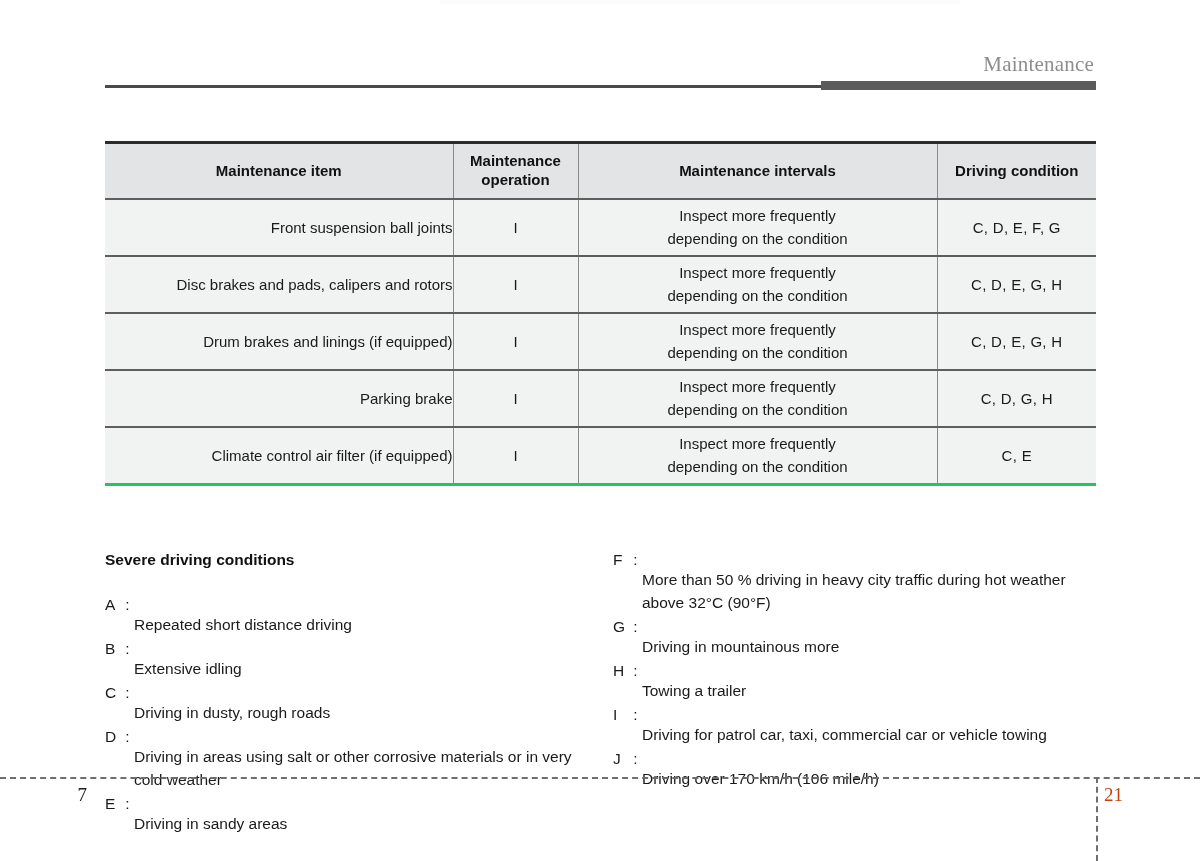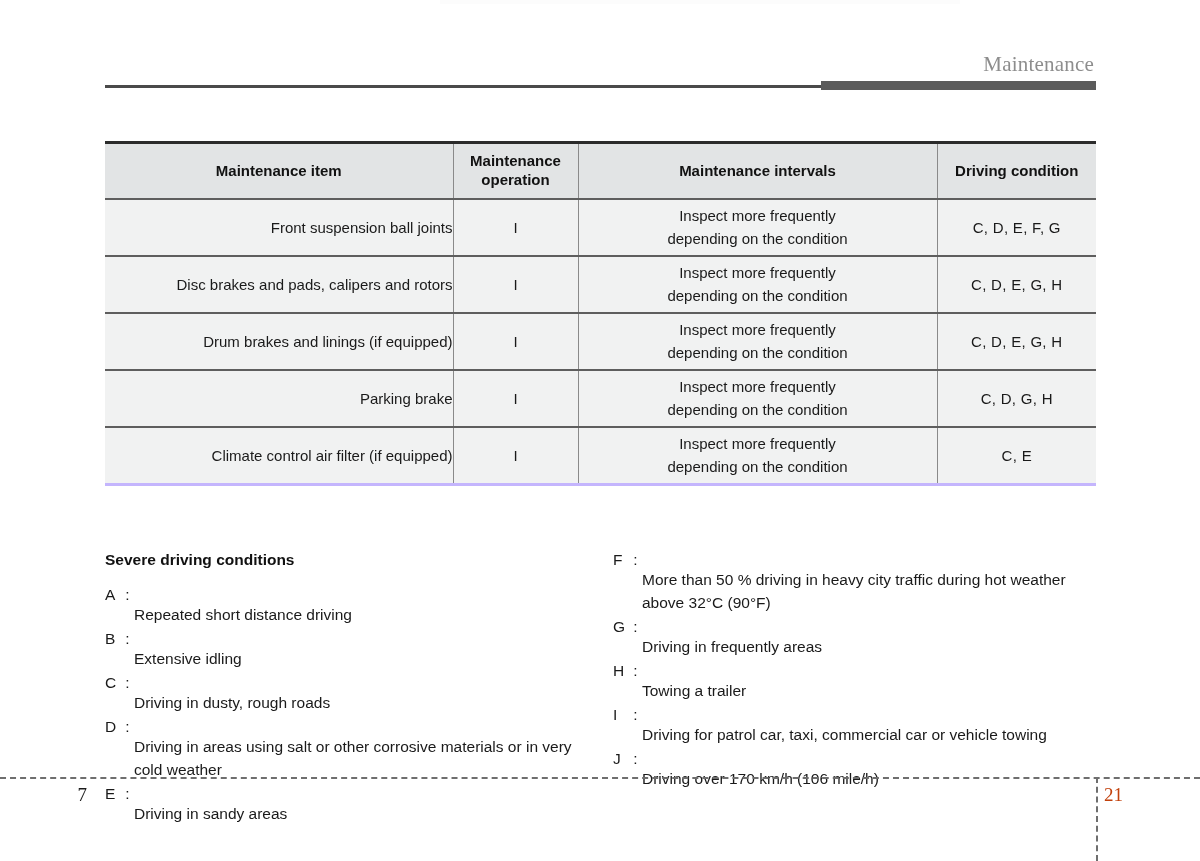--- a/index.html
+++ b/index.html
@@ -53,21 +53,21 @@
 
   
   #maint-table {
     position: absolute;
     left: 105px;
     top: 141px;
     width: 991px;
     border-collapse: collapse;
     table-layout: fixed;
     border-top: 3px solid #2b2b2b;
-    border-bottom: 3px solid #c4b5fd;
+    border-bottom: 3px solid #22c55e;
   }
   #maint-table col.c-item { width: 348px; }
   #maint-table col.c-op   { width: 125px; }
   #maint-table col.c-int  { width: 359px; }
   #maint-table col.c-cond { width: 159px; }
 
   #maint-table th,
   #maint-table td {
     border-left: 1px solid #8a8a8a;
     border-right: 1px solid #8a8a8a;
@@ -126,21 +126,21 @@
     position: absolute;
     top: 0;
   }
   #legend-col-left  { left: 0px;   width: 490px; }
   #legend-col-right { left: 508px; width: 483px; }
 
   #legend-heading {
     font-size: 15.5px;
     font-weight: bold;
     color: #111;
-    margin: 0 0 13px 0;
+    margin: 0 0 23px 0;
     line-height: 1.45;
   }
   .legend-row {
     display: flex;
     align-items: flex-start;
     font-size: 15.5px;
     line-height: 1.48;
     color: #1a1a1a;
     margin-bottom: 1px;
   }
@@ -313,21 +313,21 @@
 
   <div class="legend-col" id="legend-col-right">
     <div class="legend-row">
       <span class="legend-key">F</span>
       <span class="legend-colon">:</span>
       <span class="legend-text">More than 50 % driving in heavy city traffic during hot weather above 32°C (90°F)</span>
     </div>
     <div class="legend-row">
       <span class="legend-key">G</span>
       <span class="legend-colon">:</span>
-      <span class="legend-text">Driving in frequently areas</span>
+      <span class="legend-text">Driving in mountainous more</span>
     </div>
     <div class="legend-row">
       <span class="legend-key">H</span>
       <span class="legend-colon">:</span>
       <span class="legend-text">Towing a trailer</span>
     </div>
     <div class="legend-row">
       <span class="legend-key">I</span>
       <span class="legend-colon">:</span>
       <span class="legend-text">Driving for patrol car, taxi, commercial car or vehicle towing</span>

